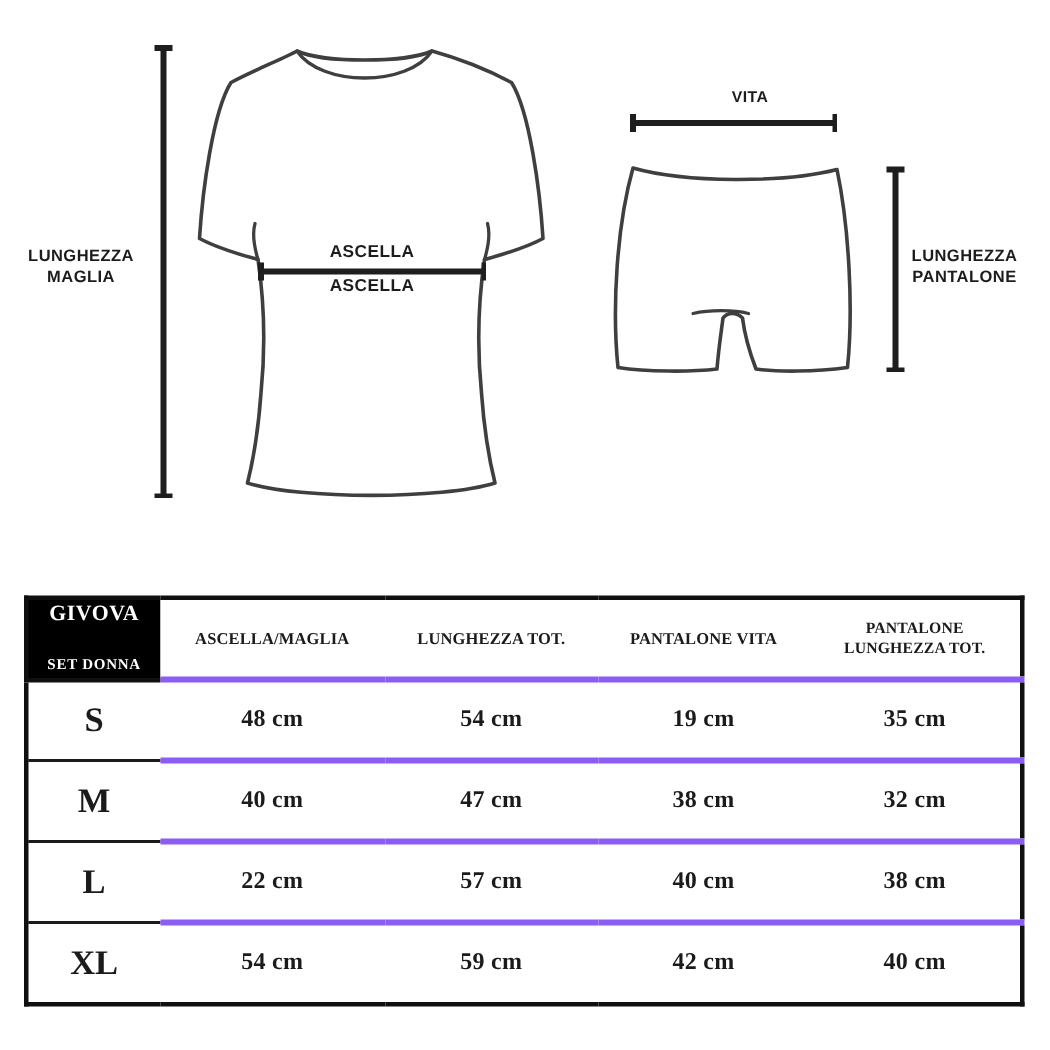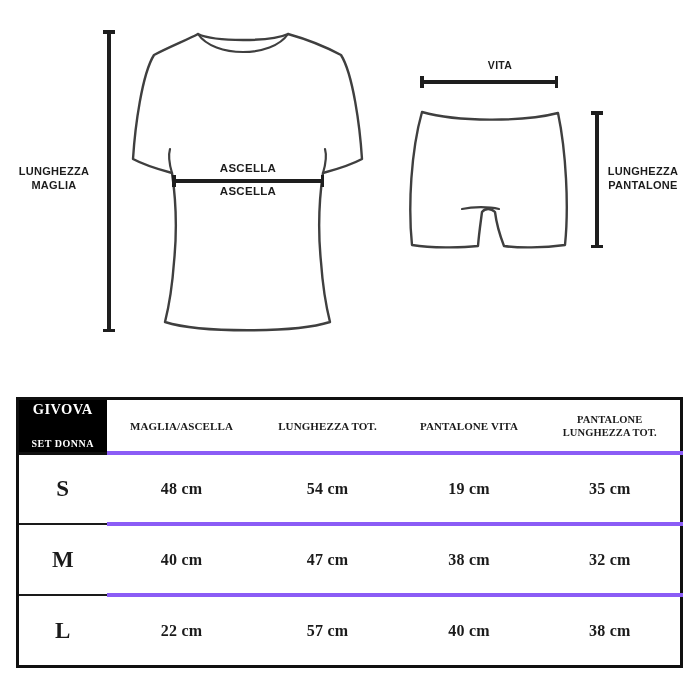--- a/index.html
+++ b/index.html
@@ -114,21 +114,21 @@
       <col style="width:142px">
       <col style="width:141px">
       <col style="width:142px">
   </colgroup>
   <thead>
     <tr>
       <th class="brand-cell sep-strong">
         <span class="brand-line1">GIVOVA</span>
         <span class="brand-line2">SET DONNA</span>
       </th>
-      <th class="col-head sep-thin">MAGLIA/ASCELLA</th>
+      <th class="col-head sep-thin">ASCELLA/MAGLIA</th>
       <th class="col-head sep-strong">LUNGHEZZA TOT.</th>
       <th class="col-head sep-thin">PANTALONE VITA</th>
       <th class="col-head">
         <span class="two-line">PANTALONE</span>
         <span class="two-line">LUNGHEZZA TOT.</span>
       </th>
     </tr>
   </thead>
   <tbody>
     <tr>
@@ -145,14 +145,21 @@
       <td class="value-cell sep-thin">38 cm</td>
       <td class="value-cell">32 cm</td>
     </tr>
     <tr>
       <td class="size-cell sep-strong">L</td>
       <td class="value-cell sep-thin">22 cm</td>
       <td class="value-cell sep-strong">57 cm</td>
       <td class="value-cell sep-thin">40 cm</td>
       <td class="value-cell">38 cm</td>
     </tr>
+    <tr>
+      <td class="size-cell sep-strong">XL</td>
+      <td class="value-cell sep-thin">54 cm</td>
+      <td class="value-cell sep-strong">59 cm</td>
+      <td class="value-cell sep-thin">42 cm</td>
+      <td class="value-cell">40 cm</td>
+    </tr>
   </tbody>
 </table>
 
 </body></html>

